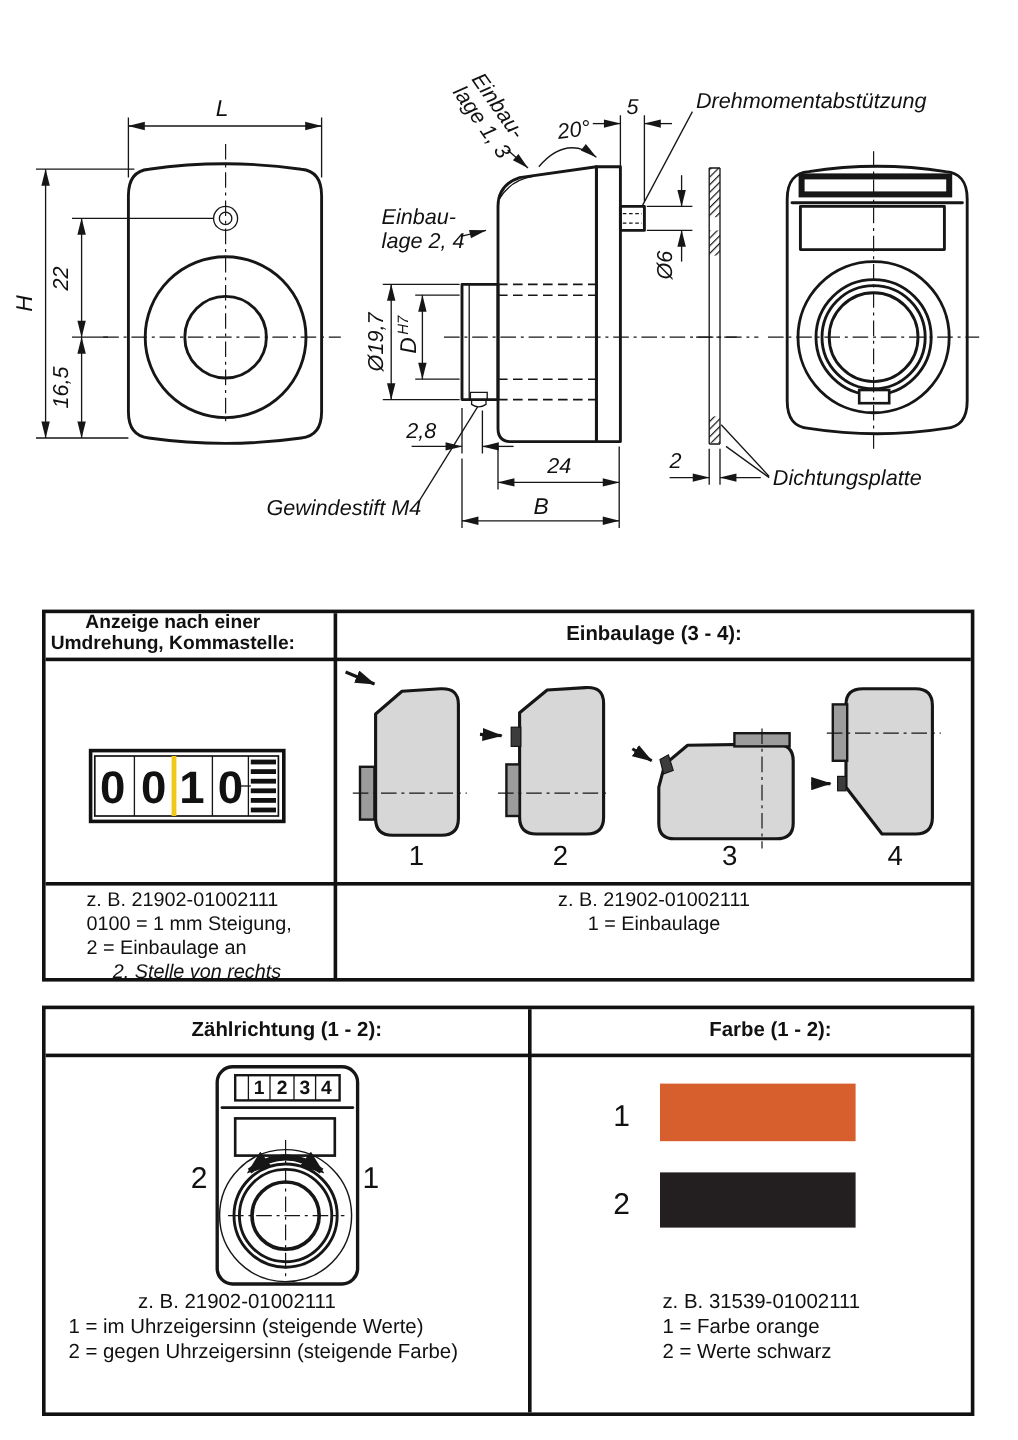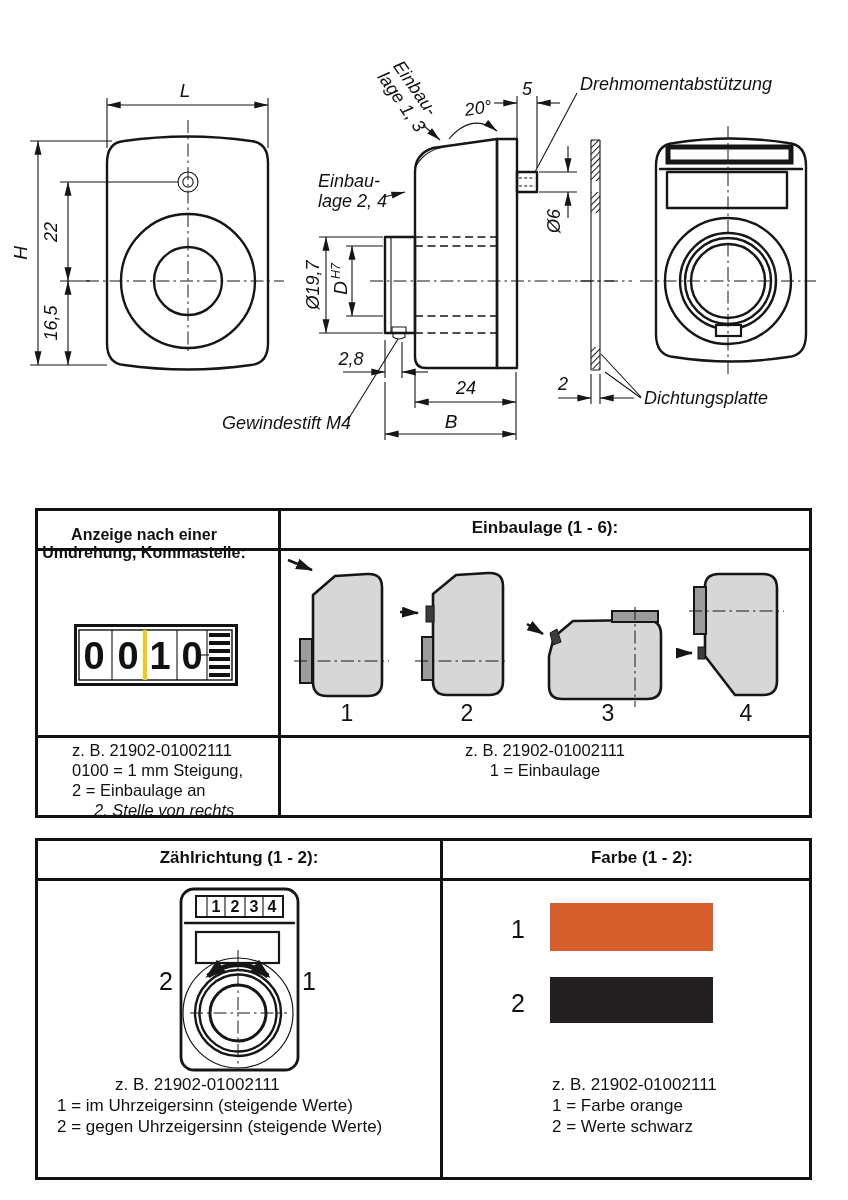--- a/index.html
+++ b/index.html
@@ -173,26 +173,26 @@
       <path class="cl" d="M728,126 V376 M640,281 H816"></path>
     </g>
   </svg>
 
   <div class="tablebox" style="left:35px;top:508px;width:777px;height:310px;">
     <div class="bar" style="left:240px;top:0;width:3px;height:100%;"></div>
     <div class="bar" style="left:0;top:37px;width:100%;height:3px;"></div>
     <div class="bar" style="left:0;top:224px;width:100%;height:3px;"></div>
   </div>
 
-  <div class="txt hdr" style="left:38px;top:510px;width:212px;font-size:16px;line-height:18px;margin-top:16px;">
+  <div class="txt hdr" style="left:38px;top:510px;width:212px;font-size:16px;line-height:18px;">
     <div>Anzeige nach einer</div>
     <div>Umdrehung, Kommastelle:</div>
   </div>
   <div class="txt hdr" style="left:281px;top:508px;width:528px;line-height:40px;">
-    <span>Einbaulage (1 - 6):</span>
+    <span>Einbaulage (3 - 4):</span>
   </div>
 
   <svg style="left:74px;top:624px;" width="164" height="62" viewBox="0 0 164 62">
     <rect x="1.5" y="1.5" width="161" height="59" fill="#fff" stroke="#111" stroke-width="3"></rect>
     <rect x="5" y="6" width="153" height="50" fill="#fff" stroke="#111" stroke-width="1.4"></rect>
     <path class="thin" d="M38,6 V56 M103,6 V56"></path>
     <rect x="69" y="6" width="4" height="50" fill="#f2c716"></rect>
     <path class="thin" d="M133,6 V56"></path>
     <g fill="#111">
       <rect x="135" y="9" width="21" height="4"></rect>
@@ -299,21 +299,21 @@
   <svg style="left:443px;top:881px;" width="366" height="190" viewBox="443 881 366 190">
     <text class="klab" x="518" y="938">1</text>
     <rect x="550" y="903" width="163" height="48" fill="#d65f2d"></rect>
     <text class="klab" x="518" y="1012">2</text>
     <rect x="550" y="977" width="163" height="46" fill="#231f20"></rect>
   </svg>
 
   <div class="txt" style="left:38px;top:1074px;width:400px;padding-left:19px;box-sizing:border-box;font-size:17px;line-height:21px;">
     <div style="padding-left:58px;"><span>z. B. 21902-010021</span><b>1</b><span>1</span></div>
     <div><b>1</b><span> = im Uhrzeigersinn (steigende Werte)</span></div>
-    <div><b>2</b><span> = gegen Uhrzeigersinn (steigende Werte)</span></div>
+    <div><b>2</b><span> = gegen Uhrzeigersinn (steigende Farbe)</span></div>
   </div>
   <div class="txt" style="left:443px;top:1074px;width:366px;padding-left:109px;box-sizing:border-box;font-size:17px;line-height:21px;">
-    <div><span>z. B. 21902-0100211</span><b>1</b></div>
+    <div><span>z. B. 31539-0100211</span><b>1</b></div>
     <div><b>1</b><span> = Farbe orange</span></div>
     <div><b>2</b><span> = Werte schwarz</span></div>
   </div>
 
 </div>
 
 </body></html>

